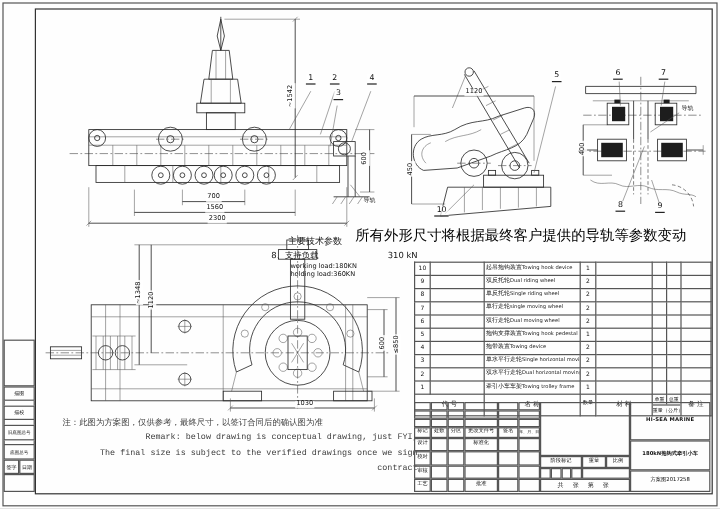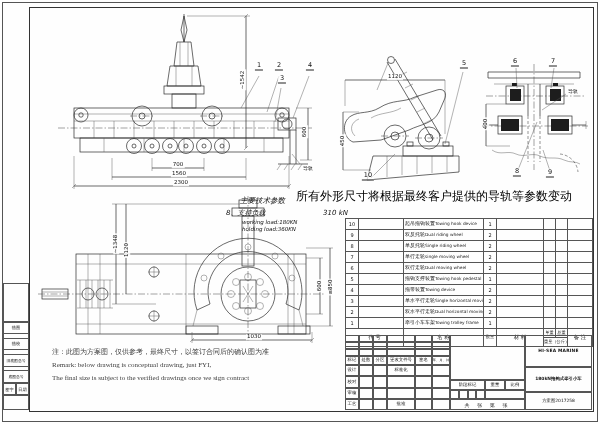--- a/index.html
+++ b/index.html
@@ -15,27 +15,27 @@
   svg .dash{stroke-dasharray:3 2;stroke-width:0.5;}
   svg .fill{fill:#1d1d1d;stroke:none;}
   .dim{position:absolute;font-size:5.5px;line-height:1;color:#111;background:rgba(255,255,255,.85);
        padding:0 1px;white-space:nowrap;transform:translate(-50%,-50%);}
   .vdim{transform:translate(-50%,-50%) rotate(-90deg);}
   .callout{position:absolute;font-size:6.5px;line-height:1;color:#111;padding:0 2px 1px 2px;
            border-bottom:0.8px solid #222;transform:translate(-50%,-100%);background:rgba(255,255,255,.7);}
   
   .annotation{position:absolute;left:296px;top:188px;width:298px;font-size:12px;color:#000;
               white-space:nowrap;letter-spacing:0;}
-  .tech{position:absolute;left:226px;top:196px;width:122px;color:#111;font-style:italic;}
+  .tech{position:absolute;left:226px;top:196px;width:122px;color:#111;}
   .tech .t-title{font-size:7.5px;padding-left:14px;margin-bottom:2px;}
   .tech .t-item{display:flex;justify-content:space-between;font-size:7px;line-height:1.5;}
   .tech .t-en{font-size:5.5px;padding-left:16px;line-height:1.45;}
   .notes{position:absolute;left:52px;top:346px;width:296px;color:#404040;}
   .notes .n-cn{font-size:7px;line-height:1.9;}
-  .notes .n-en{font-size:7px;line-height:1.85;font-family:Liberation Serif, serif;}
+  .notes .n-en{font-size:7px;line-height:1.85;font-family:Liberation Mono, monospace;text-align:right;}
   
   table.parts{position:absolute;left:345px;top:218px;width:247px;border-collapse:collapse;
               table-layout:fixed;font-size:5px;color:#111;}
   table.parts td{border:1px solid #555;padding:0 1px;height:10px;overflow:hidden;white-space:nowrap;line-height:1;}
   table.parts td.c{text-align:center;}
   table.parts .en{font-size:4.3px;color:#222;}
   table.parts .cn{font-size:5px;}
   table.parts tr.hdr td{height:17px;text-align:center;font-size:5.5px;}
   .wcell{padding:0!important;}
   .wtop{display:flex;height:8px;border-bottom:1px solid #555;}

